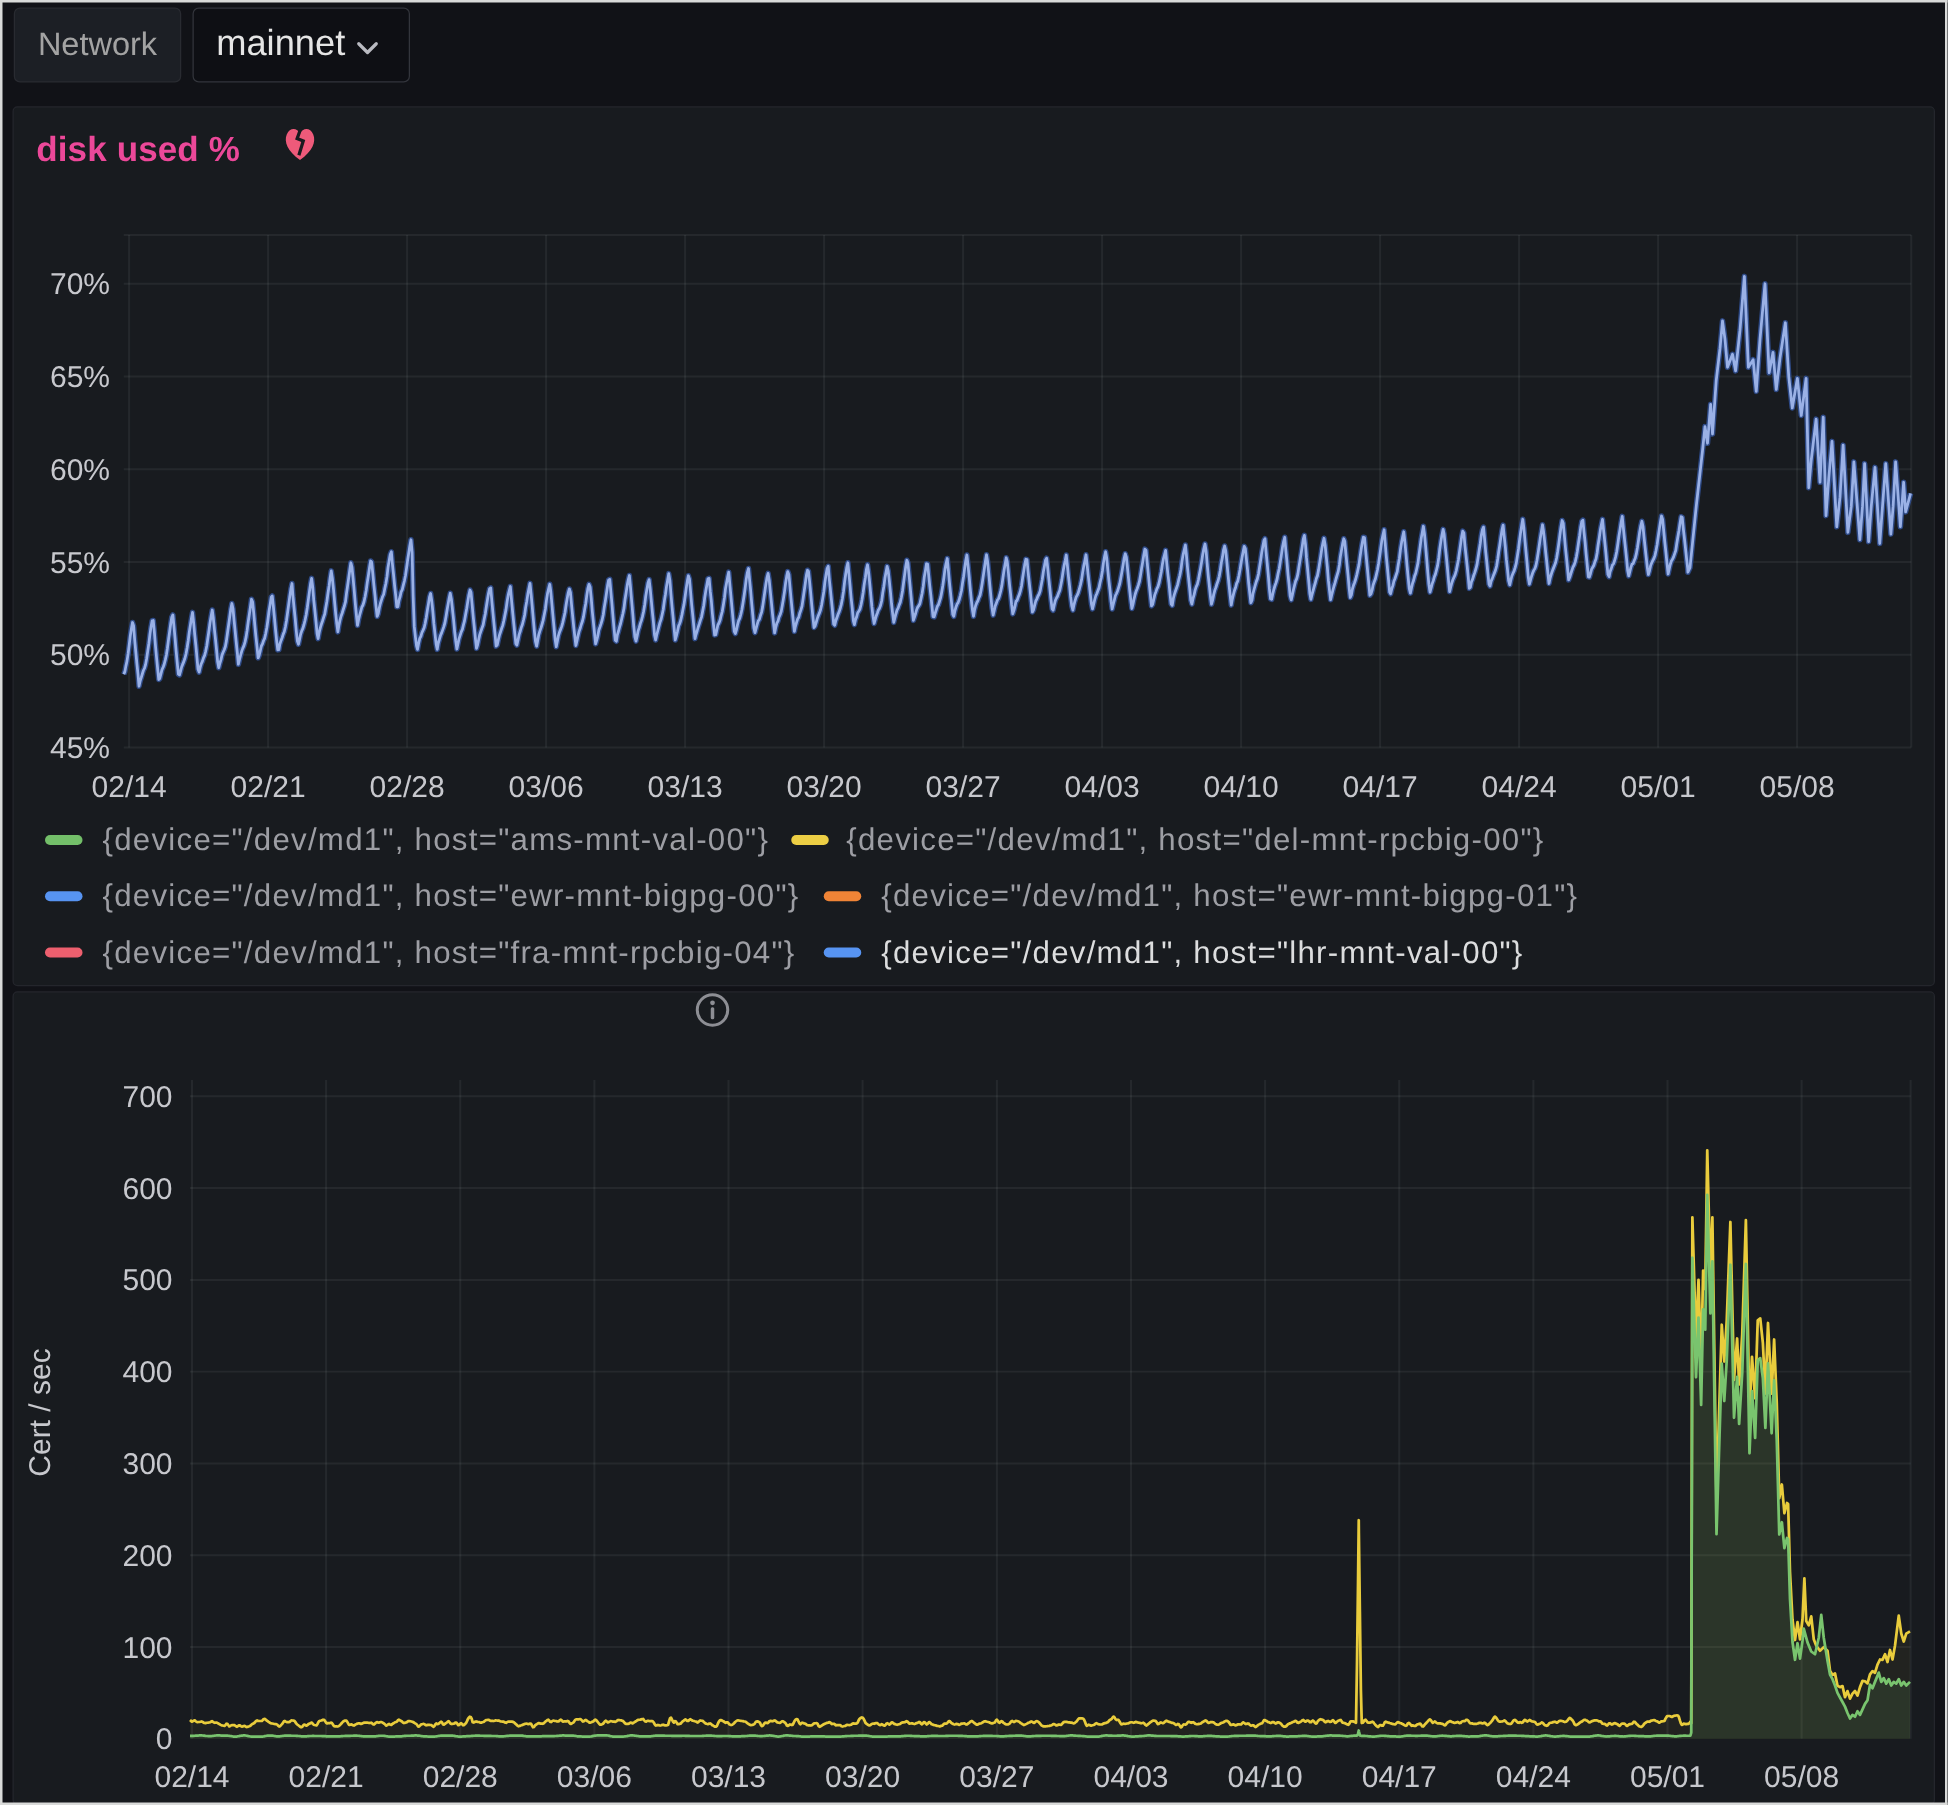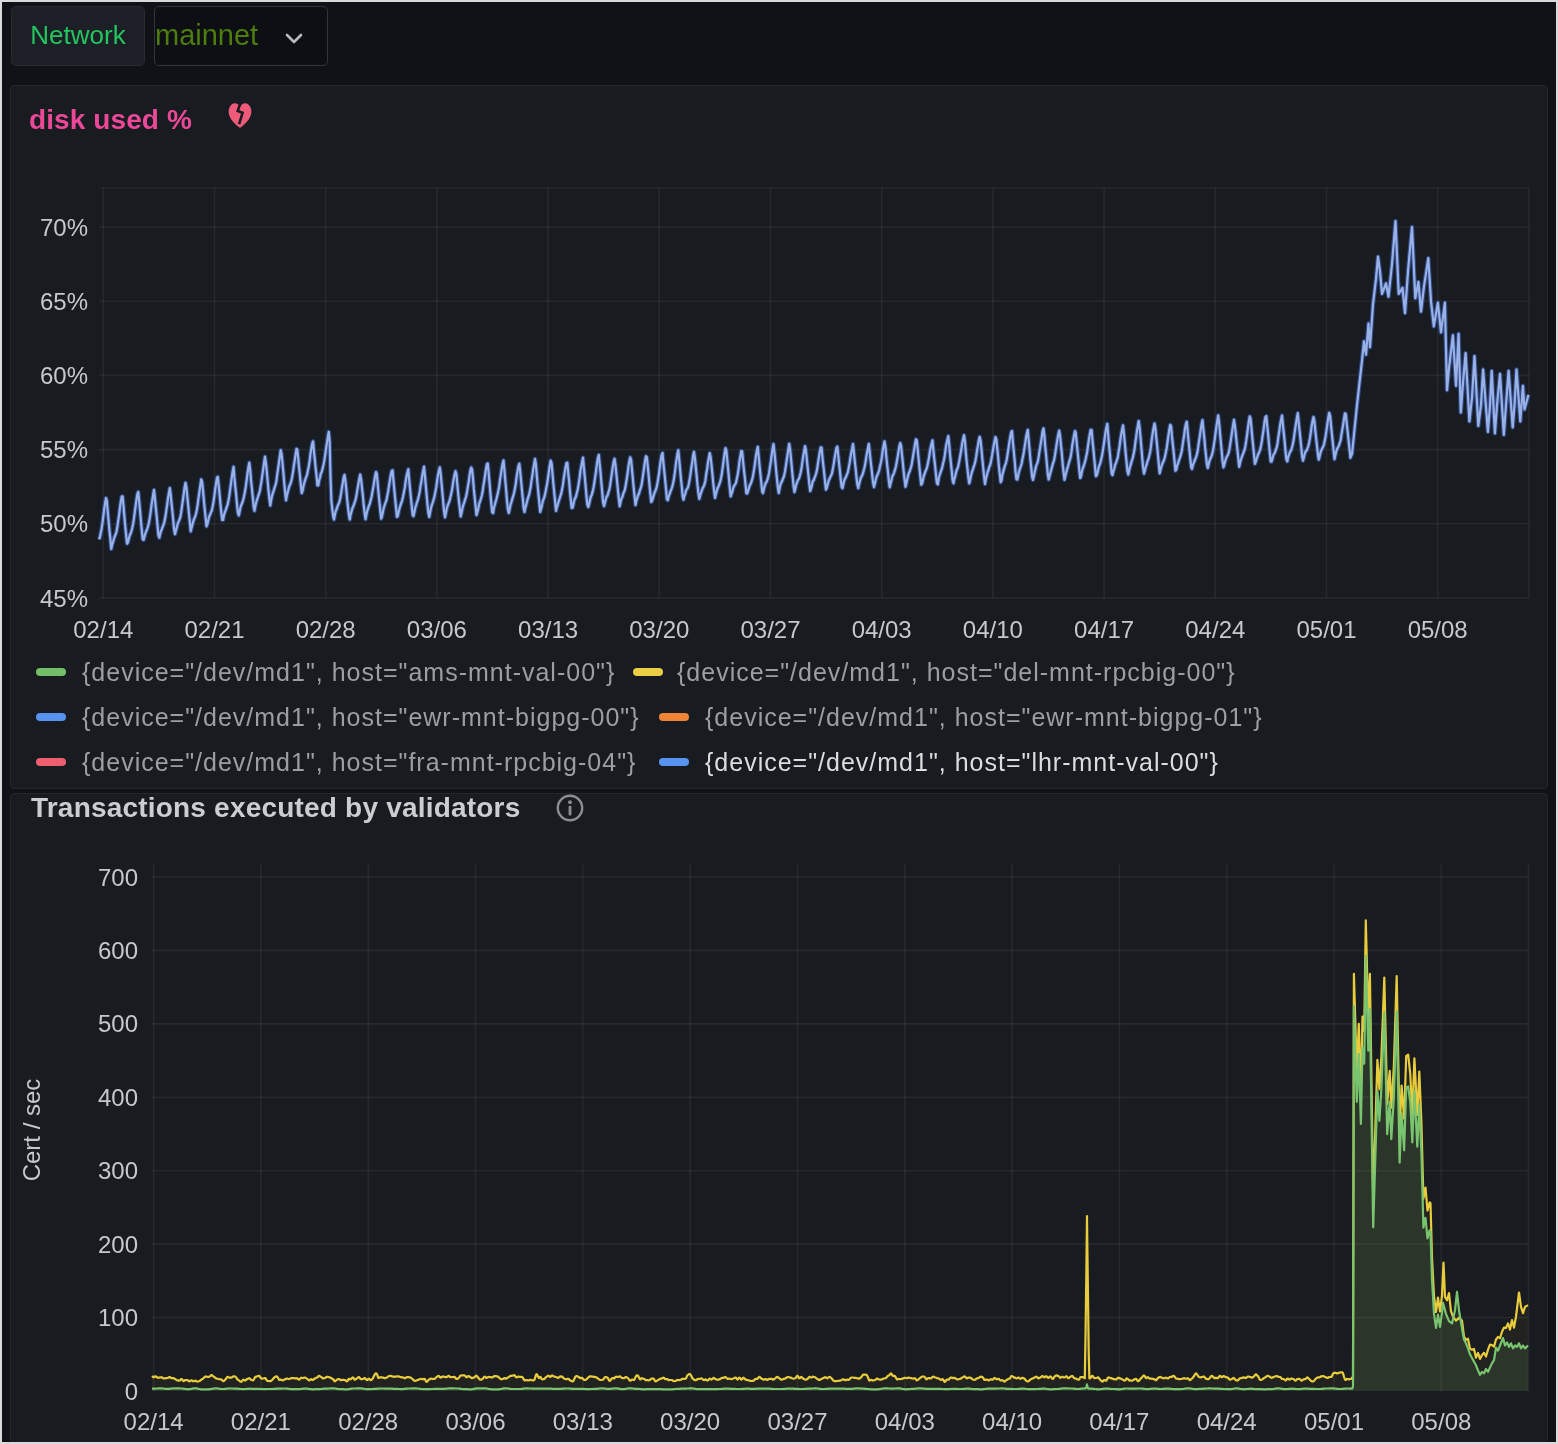--- a/index.html
+++ b/index.html
@@ -4,23 +4,23 @@
 * { margin:0; padding:0; box-sizing:border-box; }
 html,body { width:1558px; height:1444px; background:#111217; overflow:hidden;
   font-family:"Liberation Sans", sans-serif; }
 #stage { position:absolute; left:0; top:0; width:1558px; height:1444px; }
 .frame { position:absolute; background:#d9dad9; z-index:50; }
 .panel { position:absolute; background:#181b1f; border:1px solid #24262c; border-radius:4px; }
 .ptitle { position:absolute; font-size:28px; font-weight:700; color:#ec4899; letter-spacing:0.1px; }
 .ax { font:24px "Liberation Sans", sans-serif; fill:#c7c8cd; }
 .ctrl { position:absolute; top:6px; height:60px; border-radius:5px; }
 #lbl { left:11px; width:134px; background:#1c1f25; border:1.5px solid #292b31;
-  color:#22c55e; font-size:26px; font-weight:500; line-height:57px; text-align:center; }
+  color:#a3a3a3; font-size:26px; font-weight:500; line-height:57px; text-align:center; }
 #val { left:154px; width:174px; background:#0e0f14; border:1.5px solid #33353c;
-  color:#4d7c0f; font-size:29px; font-weight:500; line-height:56px; }
+  color:#e5e5e5; font-size:29px; font-weight:500; line-height:56px; padding-left:18px; }
 .dash { position:absolute; width:30px; height:8px; border-radius:4px; }
 .ltxt { position:absolute; font-size:25px; letter-spacing:1px; color:#9d9ea4; line-height:30px; white-space:pre; }
 .ltxt.active { color:#dcddde; }
 </style></head>
 <body>
 <div id="stage">
   <div class="frame" style="left:0;top:0;width:1558px;height:2px"></div>
   <div class="frame" style="left:0;top:1442px;width:1558px;height:2px"></div>
   <div class="frame" style="left:0;top:0;width:2px;height:1444px"></div>
   <div class="frame" style="left:1556px;top:0;width:2px;height:1444px"></div>
@@ -88,21 +88,20 @@
 <div class="ltxt" style="left:71px;top:616px">{device="/dev/md1", host="ewr-mnt-bigpg-00"}</div>
 <div class="dash" style="left:648px;top:627px;background:#f08436"></div>
 <div class="ltxt" style="left:694px;top:616px">{device="/dev/md1", host="ewr-mnt-bigpg-01"}</div>
 <div class="dash" style="left:25px;top:672px;background:#ed5f6e"></div>
 <div class="ltxt" style="left:71px;top:661px">{device="/dev/md1", host="fra-mnt-rpcbig-04"}</div>
 <div class="dash" style="left:648px;top:672px;background:#5794F2"></div>
 <div class="ltxt active" style="left:694px;top:661px">{device="/dev/md1", host="lhr-mnt-val-00"}</div>
   </div>
 
   <div class="panel" id="p2" style="left:10px;top:793px;width:1538px;height:651px">
-    <div class="ptitle" style="left:20px;top:-2px;font-weight:700;color:#cccdd0;letter-spacing:0.2px">Transactions executed by validators</div>
     <svg width="32" height="32" viewBox="0 0 32 32" style="position:absolute;left:543px;top:-2px">
 <circle cx="16" cy="16" r="12.2" fill="none" stroke="#8d8e94" stroke-width="2.4"></circle>
 <circle cx="16" cy="10.2" r="1.9" fill="#8d8e94"></circle>
 <rect x="14.6" y="13.8" width="2.8" height="9.6" rx="1.2" fill="#8d8e94"></rect>
 </svg>
     <svg width="1536" height="649" style="position:absolute;left:0;top:0">
 <line x1="141.0" y1="523.6" x2="1517.5" y2="523.6" stroke="rgba(201,209,217,0.075)" stroke-width="1.6"></line>
 <line x1="141.0" y1="450.1" x2="1517.5" y2="450.1" stroke="rgba(201,209,217,0.075)" stroke-width="1.6"></line>
 <line x1="141.0" y1="376.7" x2="1517.5" y2="376.7" stroke="rgba(201,209,217,0.075)" stroke-width="1.6"></line>
 <line x1="141.0" y1="303.3" x2="1517.5" y2="303.3" stroke="rgba(201,209,217,0.075)" stroke-width="1.6"></line>

